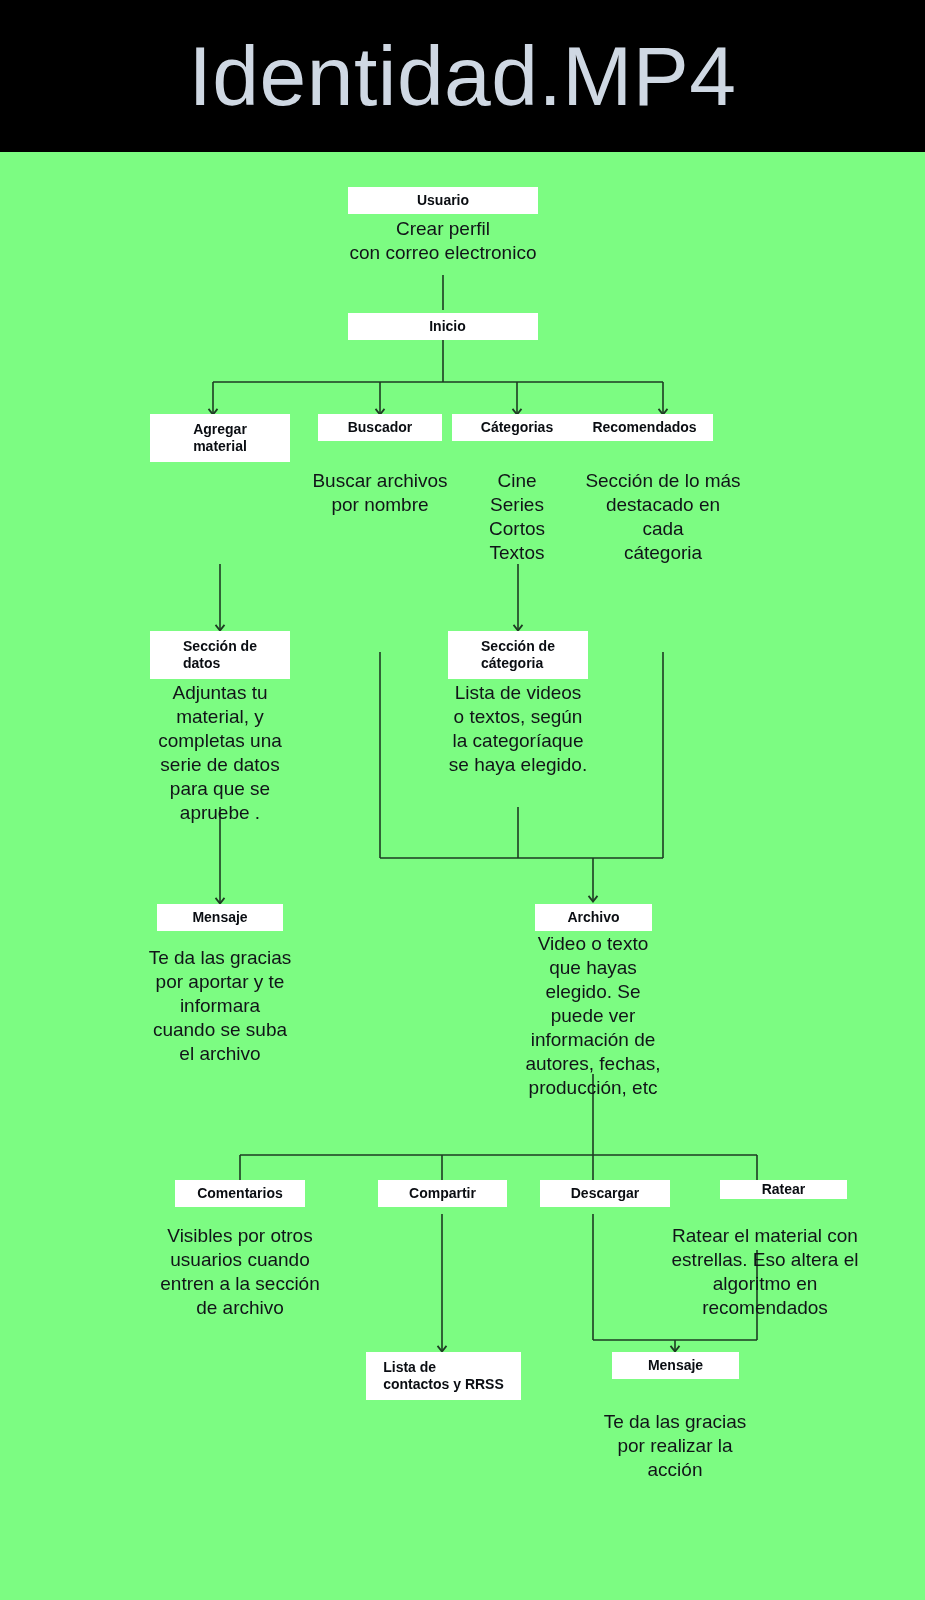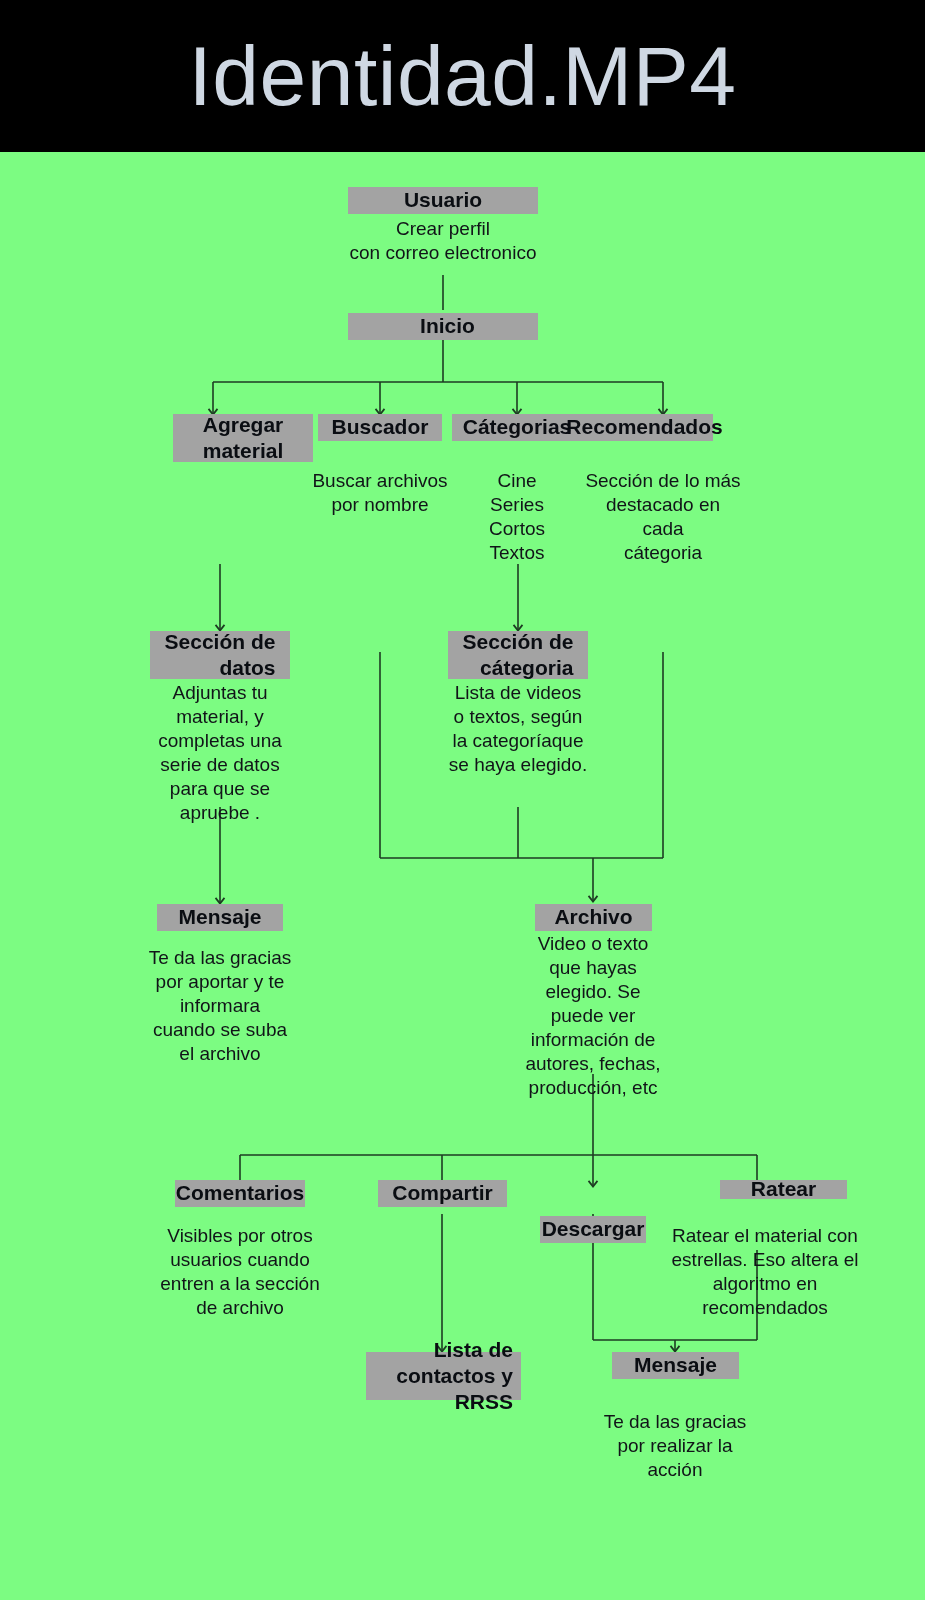--- a/index.html
+++ b/index.html
@@ -48,26 +48,26 @@
     position: absolute;
     left: 0; top: 0;
     width: 925px;
     height: 1448px;
     pointer-events: none;
   }
 
   
   .node {
     position: absolute;
-    background: #a3a3a3;
+    background: #ffffff;
     color: #0a0d12;
     font-weight: bold;
-    font-size: 21px;
+    font-size: 14px;
     line-height: 1.25;
-    text-align: right;
+    text-align: left;
     display: flex;
     align-items: center;
     justify-content: center;
     box-sizing: border-box;
     padding: 5px 8px;
   }
 
   
   .desc {
     position: absolute;
@@ -137,21 +137,21 @@
   <div class="node" style="left:348px; top:35px; width:190px; height:27px;">
     <span>Usuario</span>
   </div>
   <div class="desc" style="left:313px; top:65px; width:260px;">Crear perfil
 con correo electronico</div>
 
   <div class="node" style="left:348px; top:161px; width:190px; height:27px;padding-left:17px;">
     <span>Inicio</span>
   </div>
 
-  <div class="node" style="left:150px; top:262px; width:140px; height:48px; white-space:pre-line;margin-left:23px;">
+  <div class="node" style="left:150px; top:262px; width:140px; height:48px; white-space:pre-line;">
     <span style="white-space:pre-line;">Agregar
 material</span>
   </div>
 
   <div class="node" style="left:318px; top:262px; width:124px; height:27px;">
     <span>Buscador</span>
   </div>
   <div class="desc" style="left:300px; top:317px; width:160px;">Buscar archivos
 por nombre</div>
 
@@ -215,21 +215,21 @@
   </div>
   <div class="desc" style="left:155px; top:1072px; width:170px;">Visibles por otros
 usuarios cuando
 entren a la sección
 de archivo</div>
 
   <div class="node" style="left:378px; top:1028px; width:129px; height:27px;">
     <span>Compartir</span>
   </div>
 
-  <div class="node" style="left:540px; top:1064px; width:106px; height:27px;">
+  <div class="node" style="left:540px; top:1028px; width:130px; height:27px;">
     <span>Descargar</span>
   </div>
 
   <div class="node" style="left:720px; top:1028px; width:127px; height:19px;">
     <span>Ratear</span>
   </div>
   <div class="desc" style="left:650px; top:1072px; width:230px;">Ratear el material con
 estrellas. Eso altera el
 algoritmo en recomendados</div>
 

